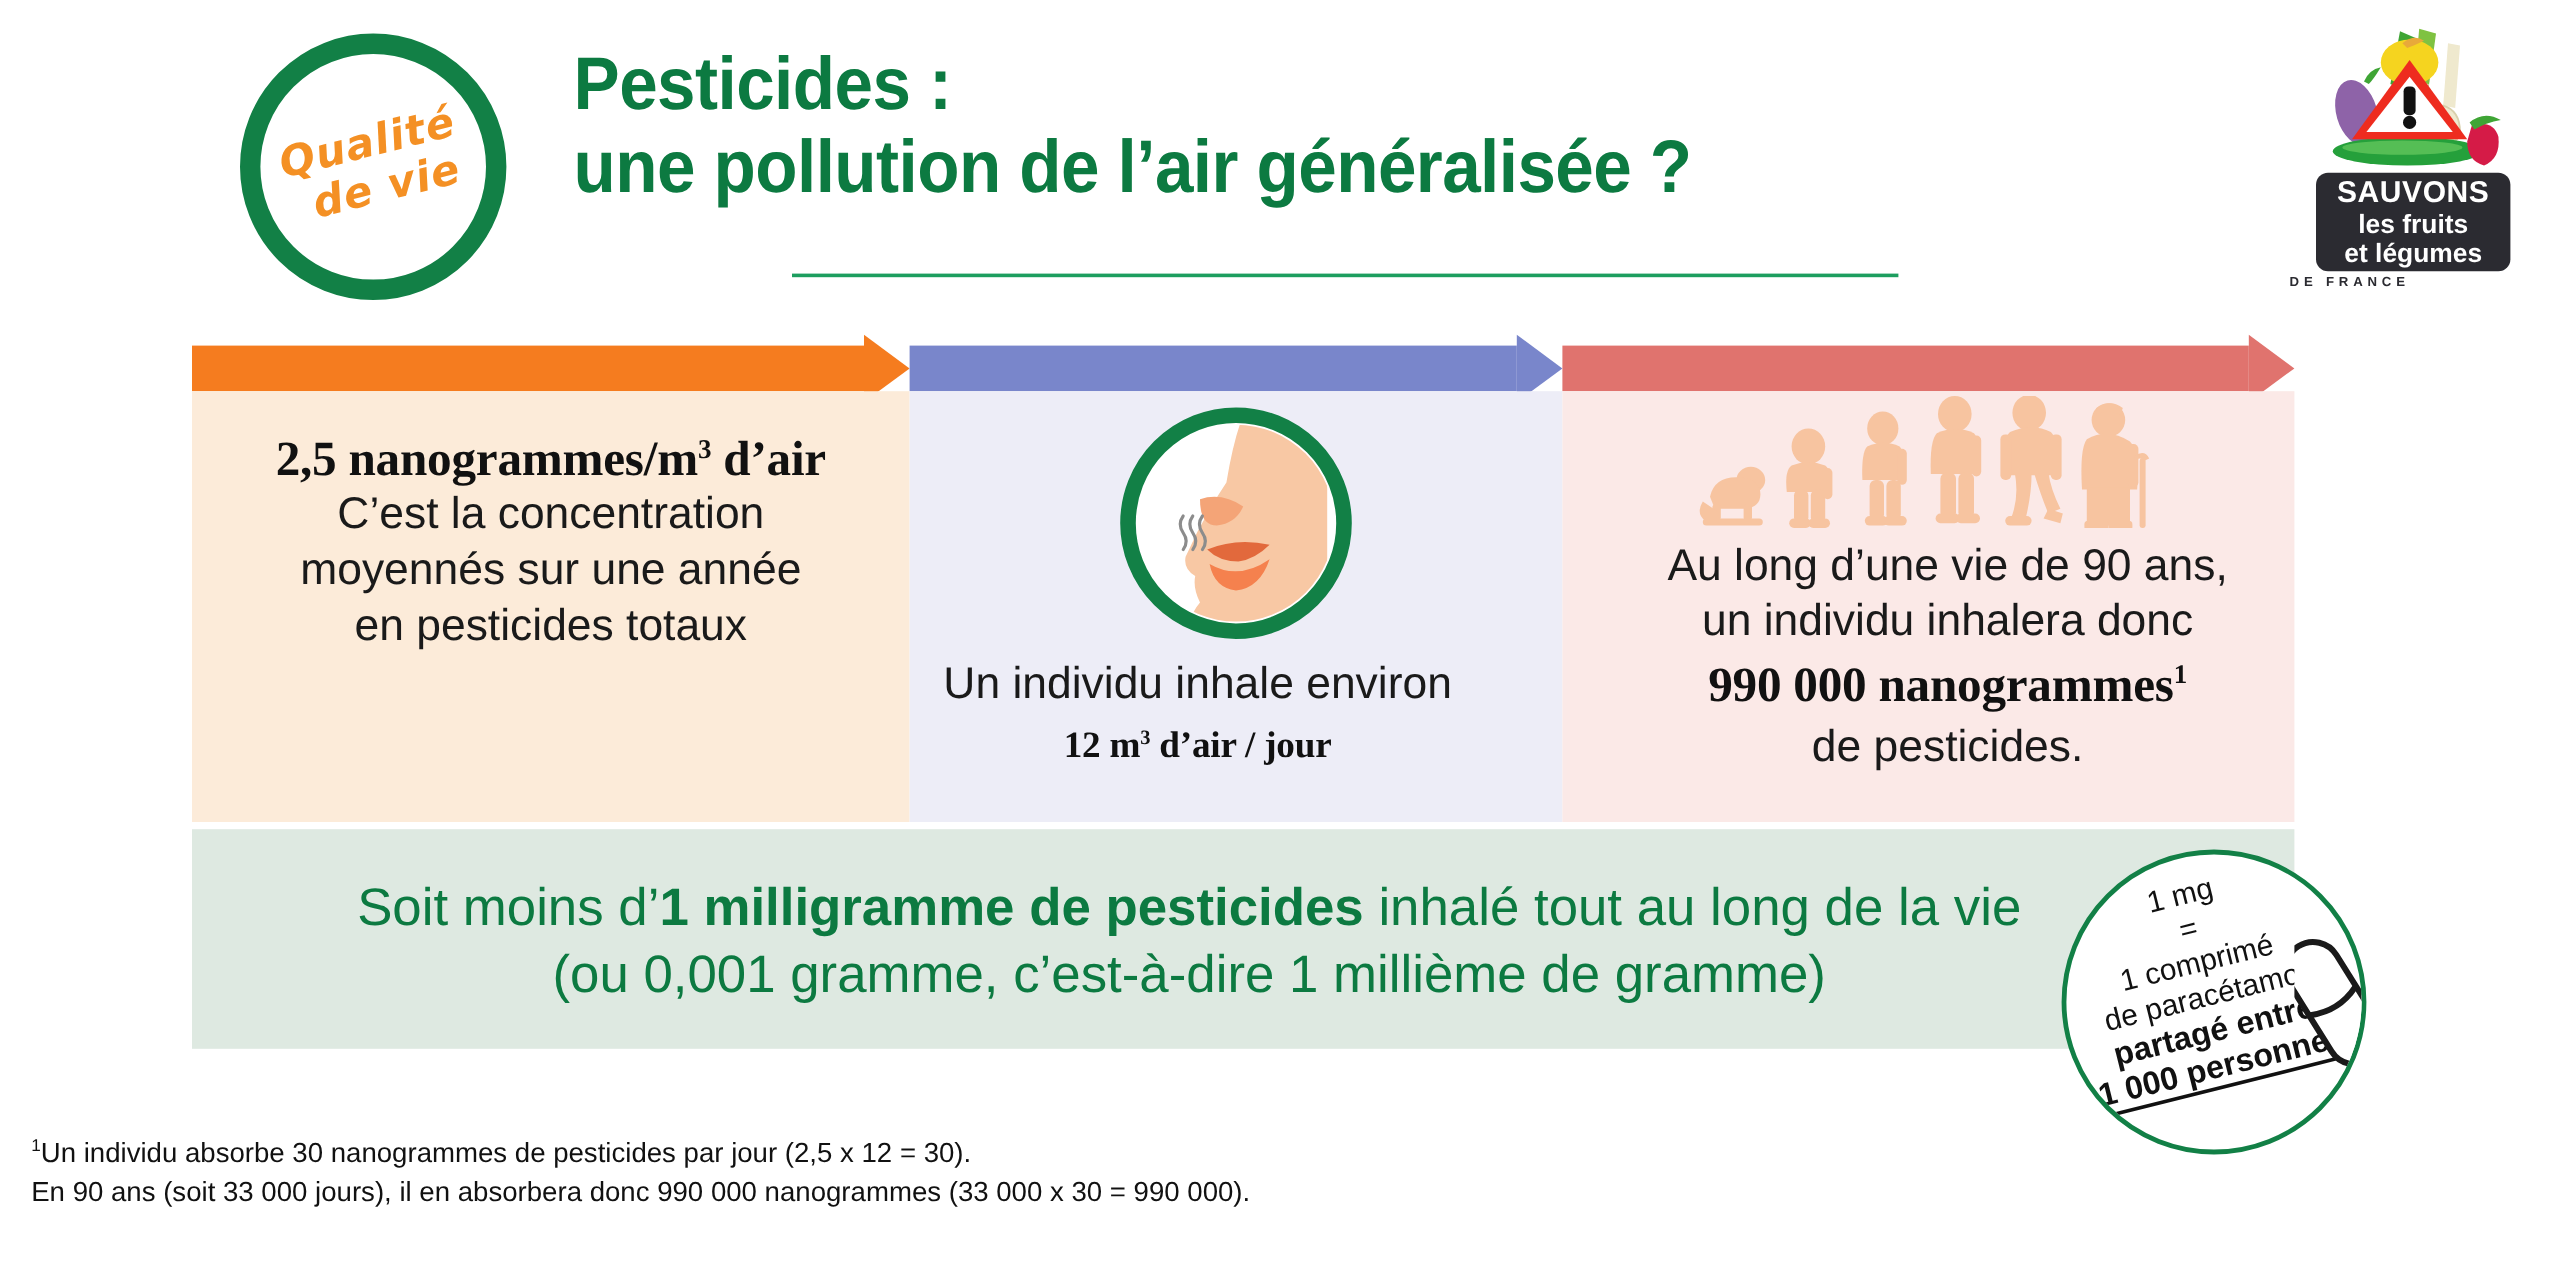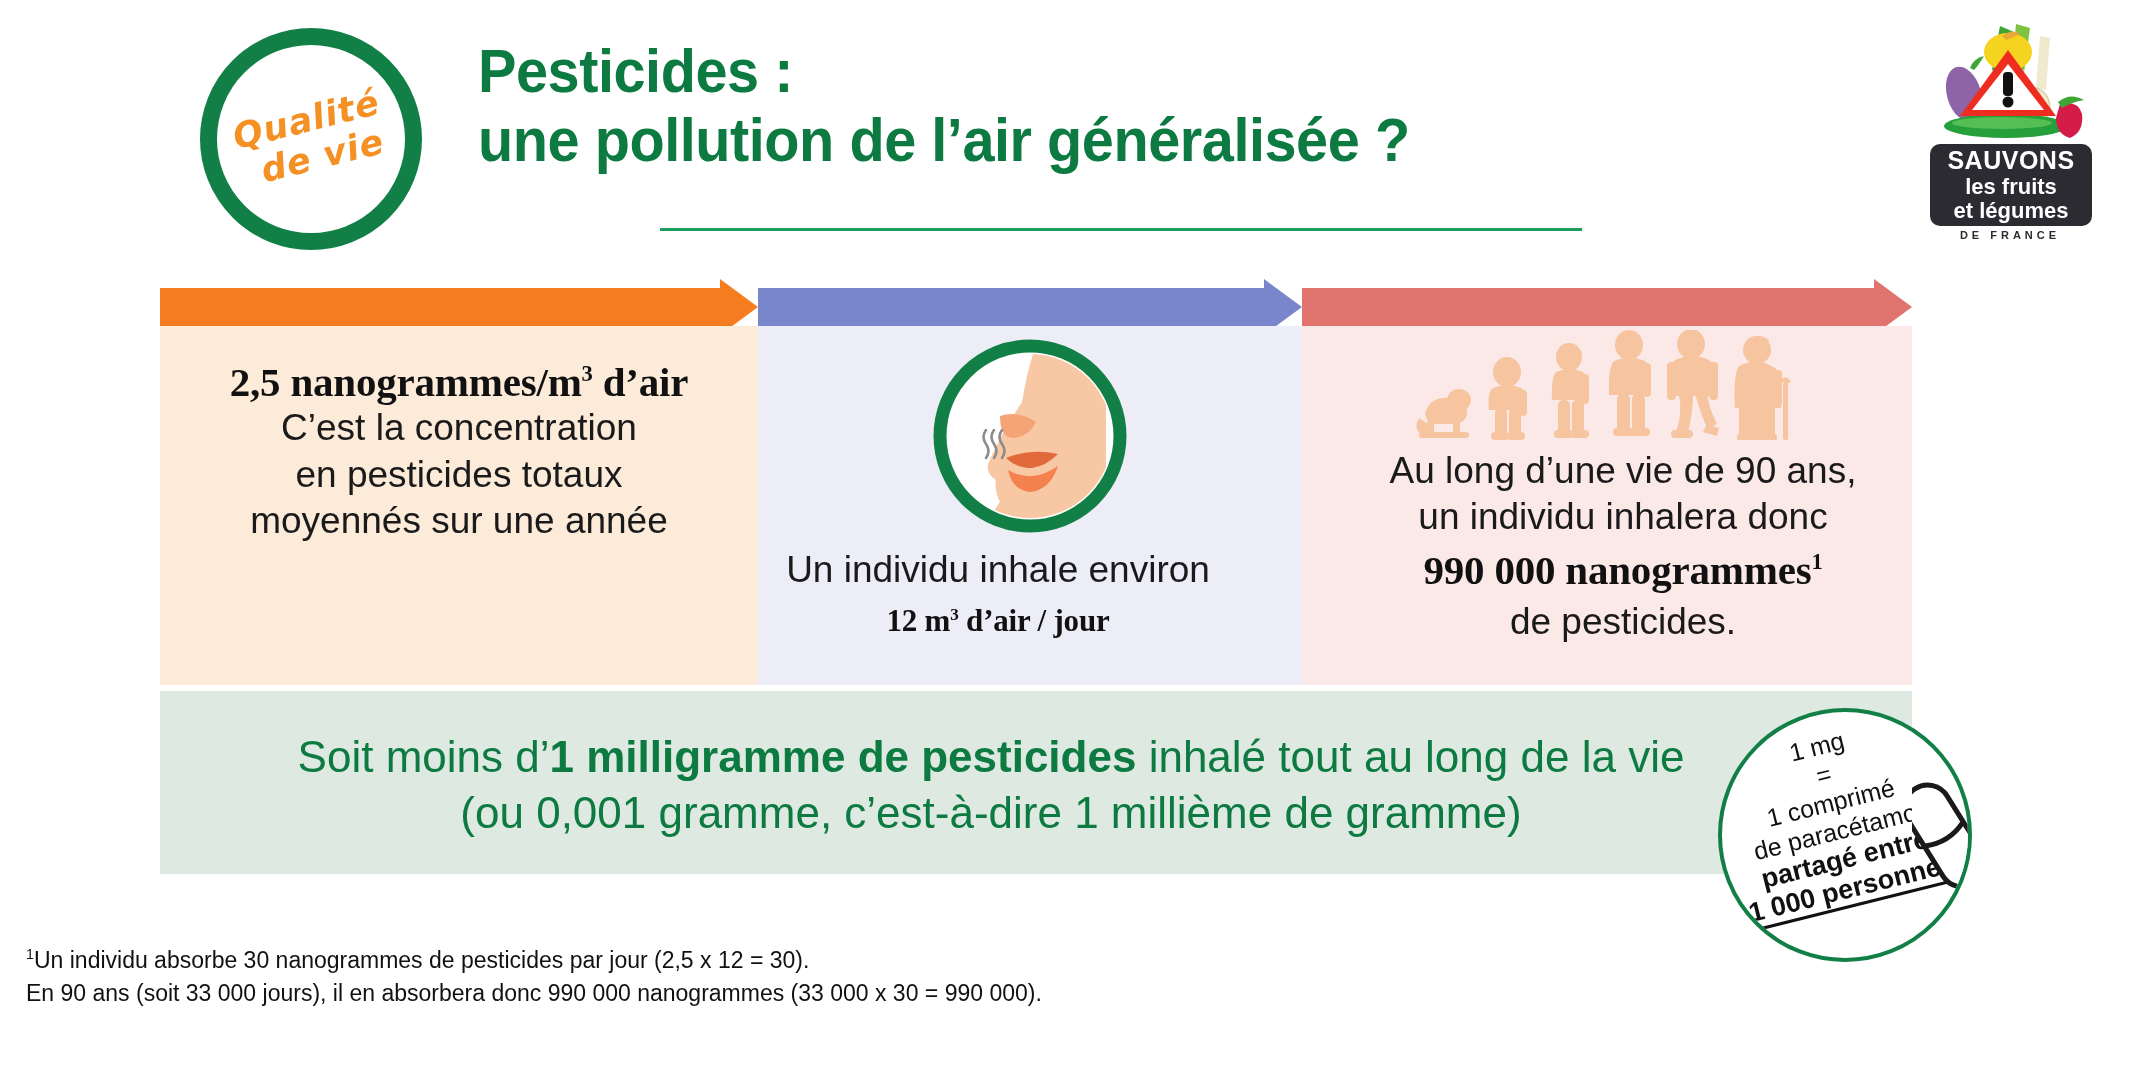--- a/index.html
+++ b/index.html
@@ -105,21 +105,20 @@
     font-weight: bold;
     line-height: 1.0;
   }
   #sauvons-logo .plaque .l1 { font-size: 25px; letter-spacing: 0.5px; }
   #sauvons-logo .plaque .l2 { font-size: 22px; margin-top: 3px; }
   #sauvons-logo .plaque .l3 { font-size: 22px; margin-top: 2px; }
   #sauvons-logo .defrance {
     position: absolute;
     left: 0; top: 211px;
     width: 204px;
-    text-align: center;
     color: #2b2b31;
     font-size: 11px;
     font-weight: bold;
     letter-spacing: 4px;
   }
 
   
   #arrow-bar {
     position: absolute;
     left: 160px; top: 288px;
@@ -333,22 +332,22 @@
   </div>
 </div>
 
 <div class="panel" id="panel-1">
   <div class="inner">
     <div class="p-big">
       <span>2,5 nanogrammes/m</span><sup>3</sup><span> d’air</span>
     </div>
     <div class="p-reg">
       <div>C’est la concentration</div>
+      <div>moyennés sur une année</div>
       <div>en pesticides totaux</div>
-      <div>moyennés sur une année</div>
     </div>
   </div>
 </div>
 
 <div class="panel" id="panel-2">
   <div class="face-wrap">
     <svg viewBox="0 0 200 200" width="200" height="200">
       <defs>
         <clipPath id="faceClip">
             <circle cx="100" cy="100" r="82"></circle>

